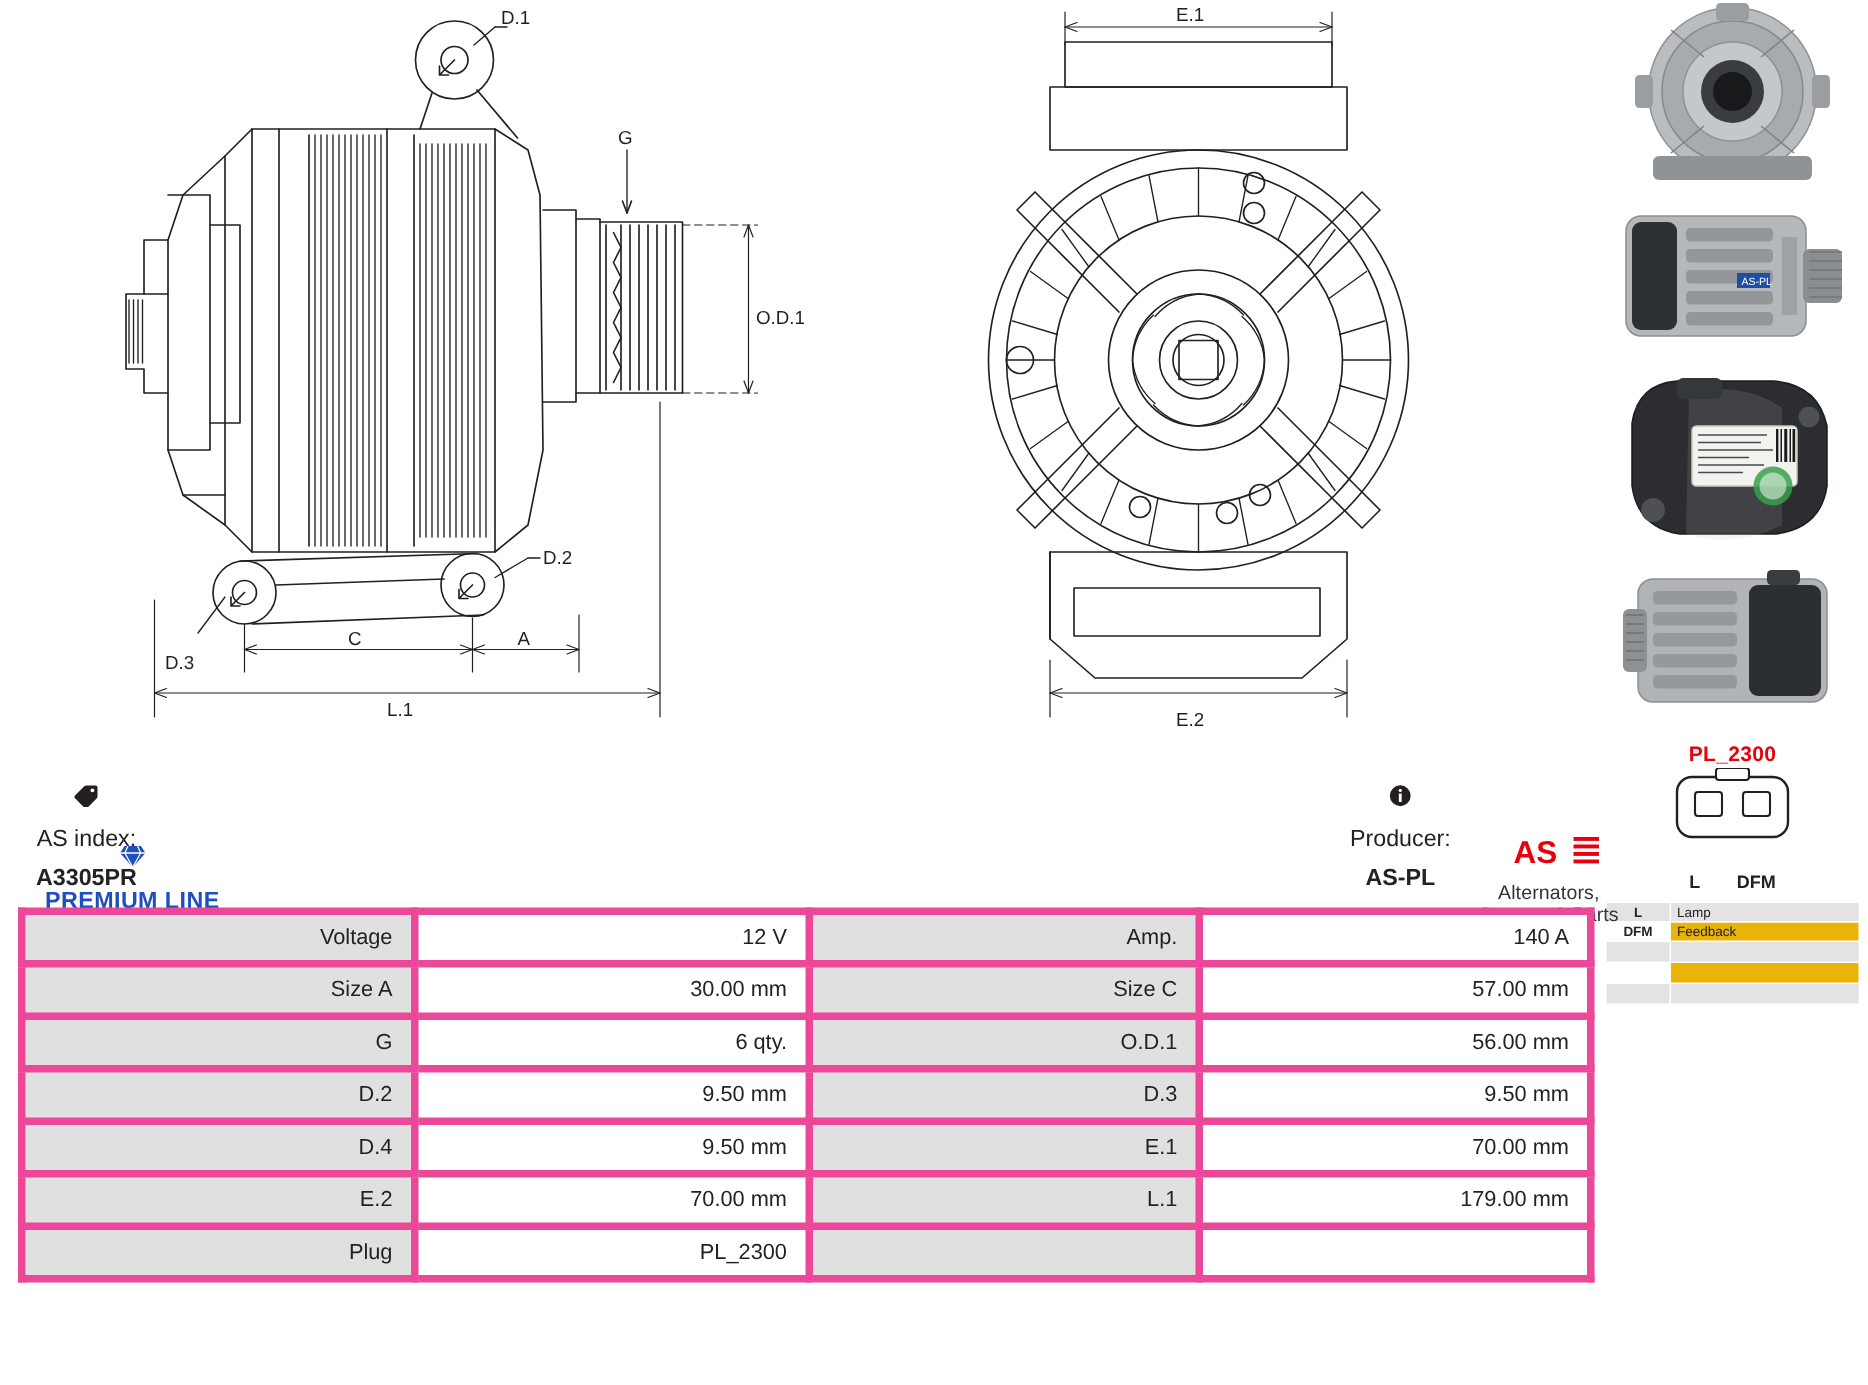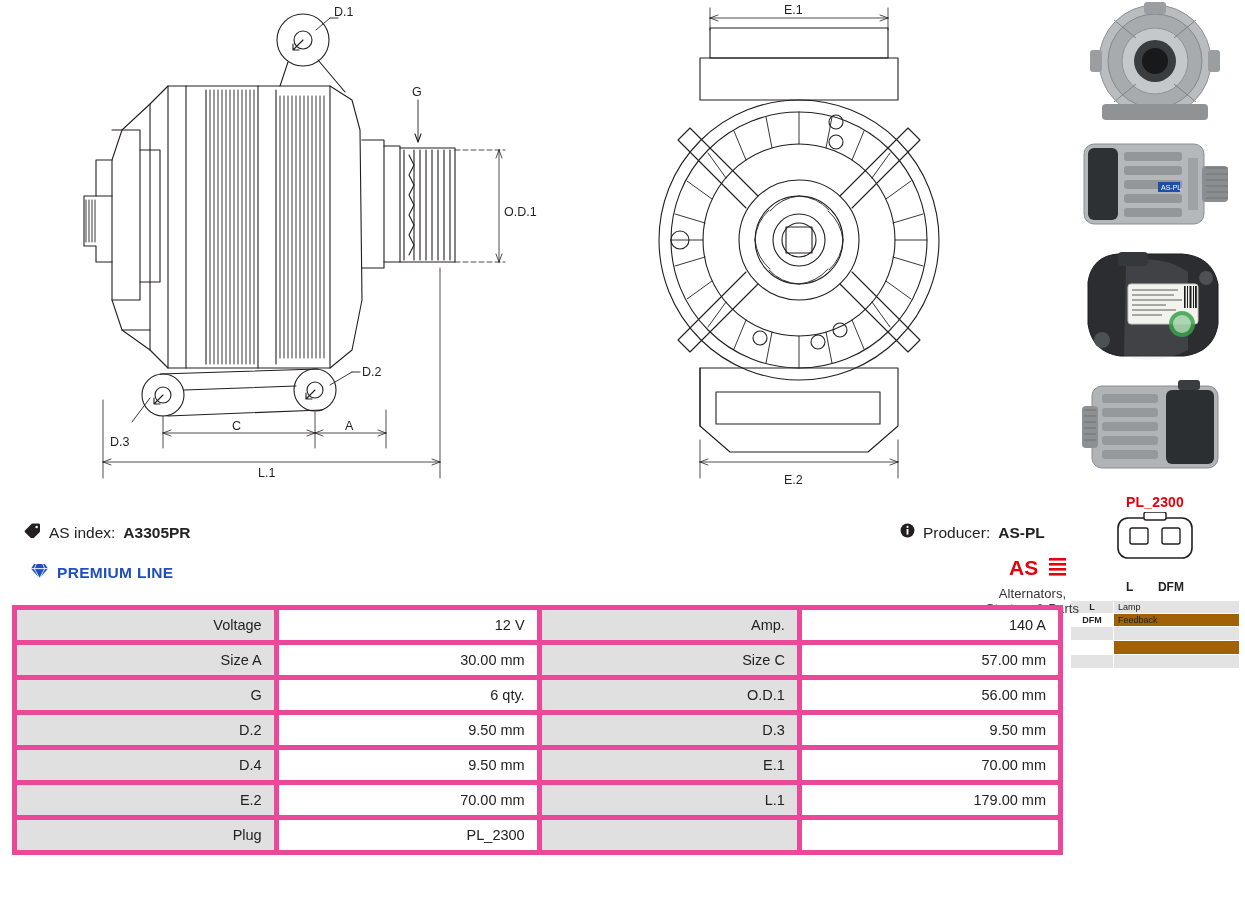--- a/index.html
+++ b/index.html
@@ -67,21 +67,21 @@
   }
   .plug-legend {
     width: 170px;
     margin: 6px auto 0 auto;
     border-collapse: collapse;
     font-size: 9px;
   }
   .plug-legend td {
     border: 1px solid #ffffff;
     padding: 1px 4px;
-    background: #a16207;
+    background: #eab308;
   }
   .plug-legend td.key {
     width: 34px;
     text-align: center;
     font-weight: bold;
     background: #ffffff;
   }
   .plug-legend tr.alt td { background: #e3e3e3; }
   .plug-legend tr.blank td { height: 11px; }
 
@@ -92,20 +92,21 @@
     top: 505px;
     width: 1075px;
     height: 92px;
   }
   .info-row {
     position: absolute;
     display: flex;
     align-items: center;
     gap: 8px;
     font-size: 15.5px;
+    flex-direction: column;
   }
   .r1a { left: 24px;  top: 18px; }
   .r1b { left: 405px; top: 18px; }
   .r1c { left: 900px; top: 18px; }
   .r2a { left: 30px;  top: 58px; }
   .r2b { left: 405px; top: 58px; }
 
   .label-muted { color: #222; }
   .bold { font-weight: bold; }
   .premium {

